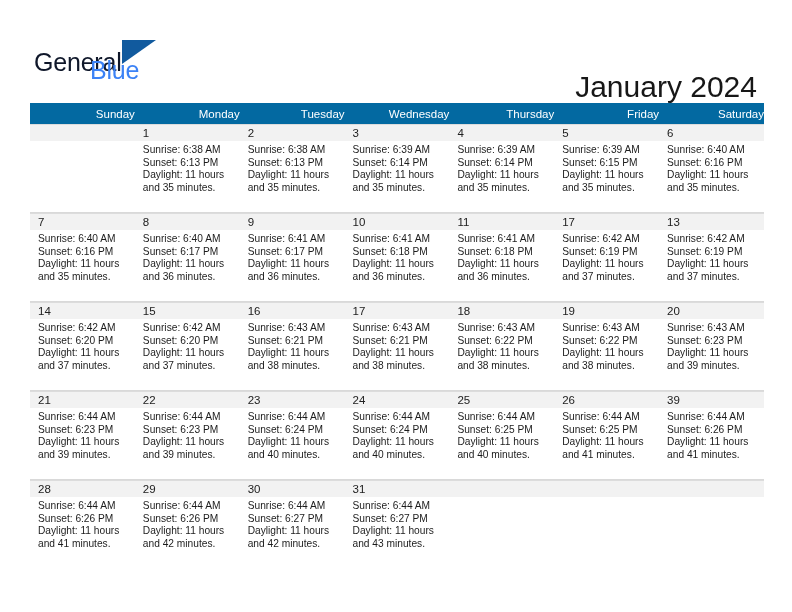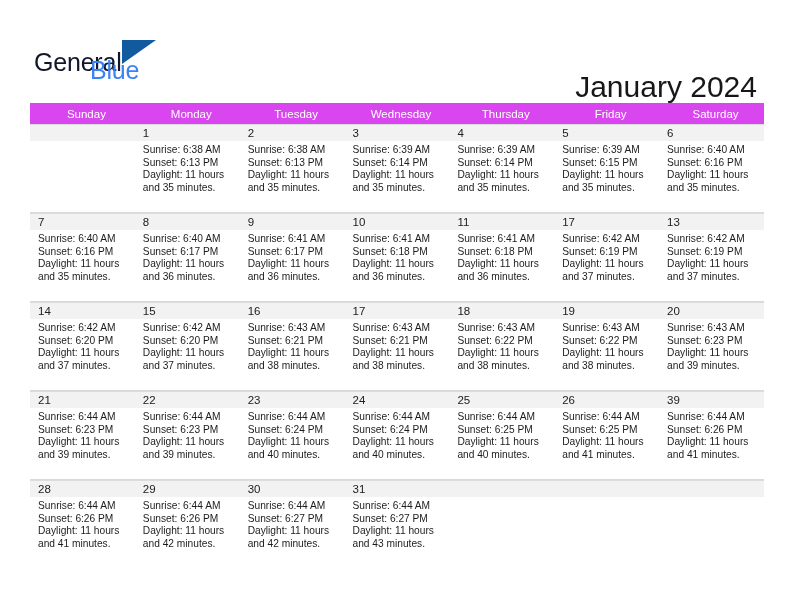--- a/index.html
+++ b/index.html
@@ -86,25 +86,25 @@
   
   .calendar {
     position: absolute;
     left: 30px;
     top: 103px;
     width: 734px;
     border-collapse: collapse;
     table-layout: fixed;
   }
   .calendar th {
-    background: #d946ef;
+    background: #0369a1;
     color: #ffffff;
     font-size: 11.5px;
     font-weight: normal;
-    text-align: center;
+    text-align: right;
     padding: 4px 0 4px 8px;
     height: 13px;
     border: none;
   }
   .calendar td {
     vertical-align: top;
     width: 104.85px;
     height: 80px;
     padding: 0;
     border: none;

